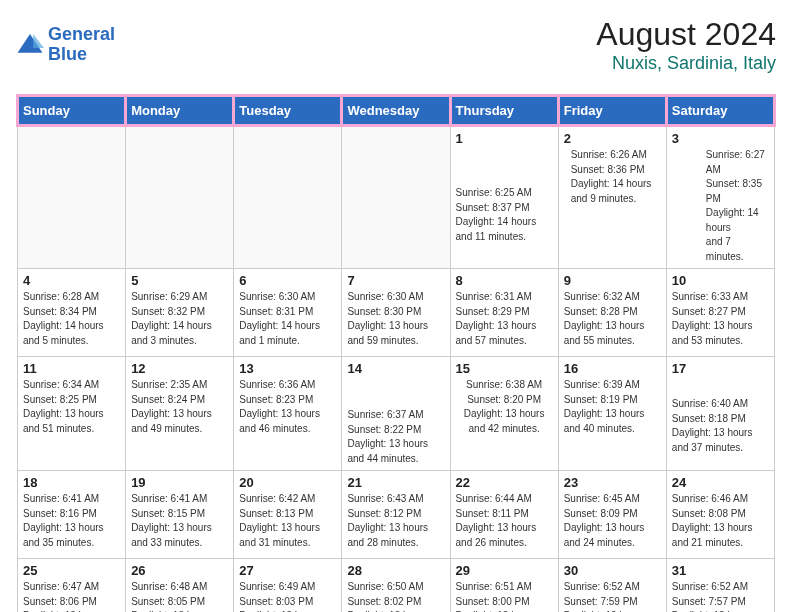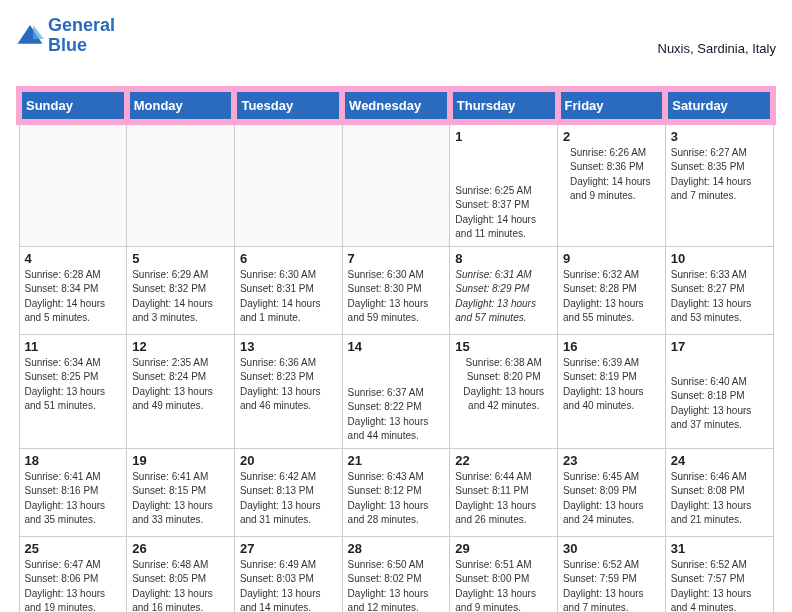--- a/index.html
+++ b/index.html
@@ -6,22 +6,22 @@
     body {
       font-family: Arial, sans-serif;
       background: #fff;
       width: 792px;
       min-height: 612px;
       padding: 16px;
     }
     .header {
       display: flex;
       justify-content: space-between;
-      align-items: flex-end;
-      margin-bottom: 30px;
+      align-items: center;
+      margin-bottom: 20px;
       gap: 15px;
     }
     .logo {
       display: flex;
       align-items: center;
       gap: 4px;
     }
     .logo-text {
       font-size: 18px;
       font-weight: bold;
@@ -37,35 +37,35 @@
     }
     .title-block {
       text-align: right;
     }
     .month-year {
       font-size: 32px;
       font-weight: normal;
       color: #222;
     }
     .location {
-      font-size: 13px;
-      color: #0f172a;
+      font-size: 18px;
+      color: #0f766e;
     }
     .calendar {
       width: 100%;
       border-collapse: collapse;
     }
     .calendar th {
       background: #2a6bbf;
       color: #fff;
       font-size: 13px;
       font-weight: bold;
       padding: 6px 4px;
       text-align: left;
-      border: 6px solid #f9a8d4;
+      border: 3px solid #f9a8d4;
     }
     .calendar td {
       border: 1px solid #ccc;
       vertical-align: top;
       padding: 4px 5px;
       font-size: 10.5px;
       color: #333;
       background: #fff;
       width: calc(100% / 7);
       min-height: 80px;
@@ -102,20 +102,21 @@
     <svg class="logo-icon" viewBox="0 0 36 36" xmlns="http://www.w3.org/2000/svg">
       <polygon points="18,4 34,28 2,28" fill="#2a6bbf"></polygon>
       <polygon points="22,4 36,22 22,22" fill="#5aaae0" opacity="0.7"></polygon>
     </svg>
     <div class="logo-text">
       <span>General</span><br>
       <span style="color:#2a6bbf;">Blue</span>
     </div>
   </div>
   <div class="title-block">
+    <div class="month-year">August 2024</div>
     <div class="location">Nuxis, Sardinia, Italy</div>
   </div>
 </div>
 
 <table class="calendar">
   <thead>
     <tr>
     <th>Sunday</th>
         <th>Monday</th>
         <th>Tuesday</th>
@@ -140,21 +141,21 @@
         </td>
         <td>
           <div class="day-num">2</div>
           <div class="day-info" style="white-space: pre-line; margin-left: 7px;">Sunrise: 6:26 AM
 Sunset: 8:36 PM
 Daylight: 14 hours
 and 9 minutes.</div>
         </td>
         <td>
           <div class="day-num">3</div>
-          <div class="day-info" style="white-space: pre-line;">Sunrise: 6:27 AM
+          <div class="day-info" style="white-space: pre-line; margin-left: 34px;">Sunrise: 6:27 AM
 Sunset: 8:35 PM
 Daylight: 14 hours
 and 7 minutes.</div>
         </td>
       </tr>
       <tr class="week-row">
         <td>
           <div class="day-num">4</div>
           <div class="day-info" style="white-space: pre-line;">Sunrise: 6:28 AM
 Sunset: 8:34 PM
@@ -177,21 +178,21 @@
         </td>
         <td>
           <div class="day-num">7</div>
           <div class="day-info" style="white-space: pre-line;">Sunrise: 6:30 AM
 Sunset: 8:30 PM
 Daylight: 13 hours
 and 59 minutes.</div>
         </td>
         <td>
           <div class="day-num">8</div>
-          <div class="day-info" style="white-space: pre-line; font-style: italic;">Sunrise: 6:31 AM
+          <div class="day-info" style="white-space: pre-line;">Sunrise: 6:31 AM
 Sunset: 8:29 PM
 Daylight: 13 hours
 and 57 minutes.</div>
         </td>
         <td>
           <div class="day-num">9</div>
           <div class="day-info" style="white-space: pre-line;">Sunrise: 6:32 AM
 Sunset: 8:28 PM
 Daylight: 13 hours
 and 55 minutes.</div>

